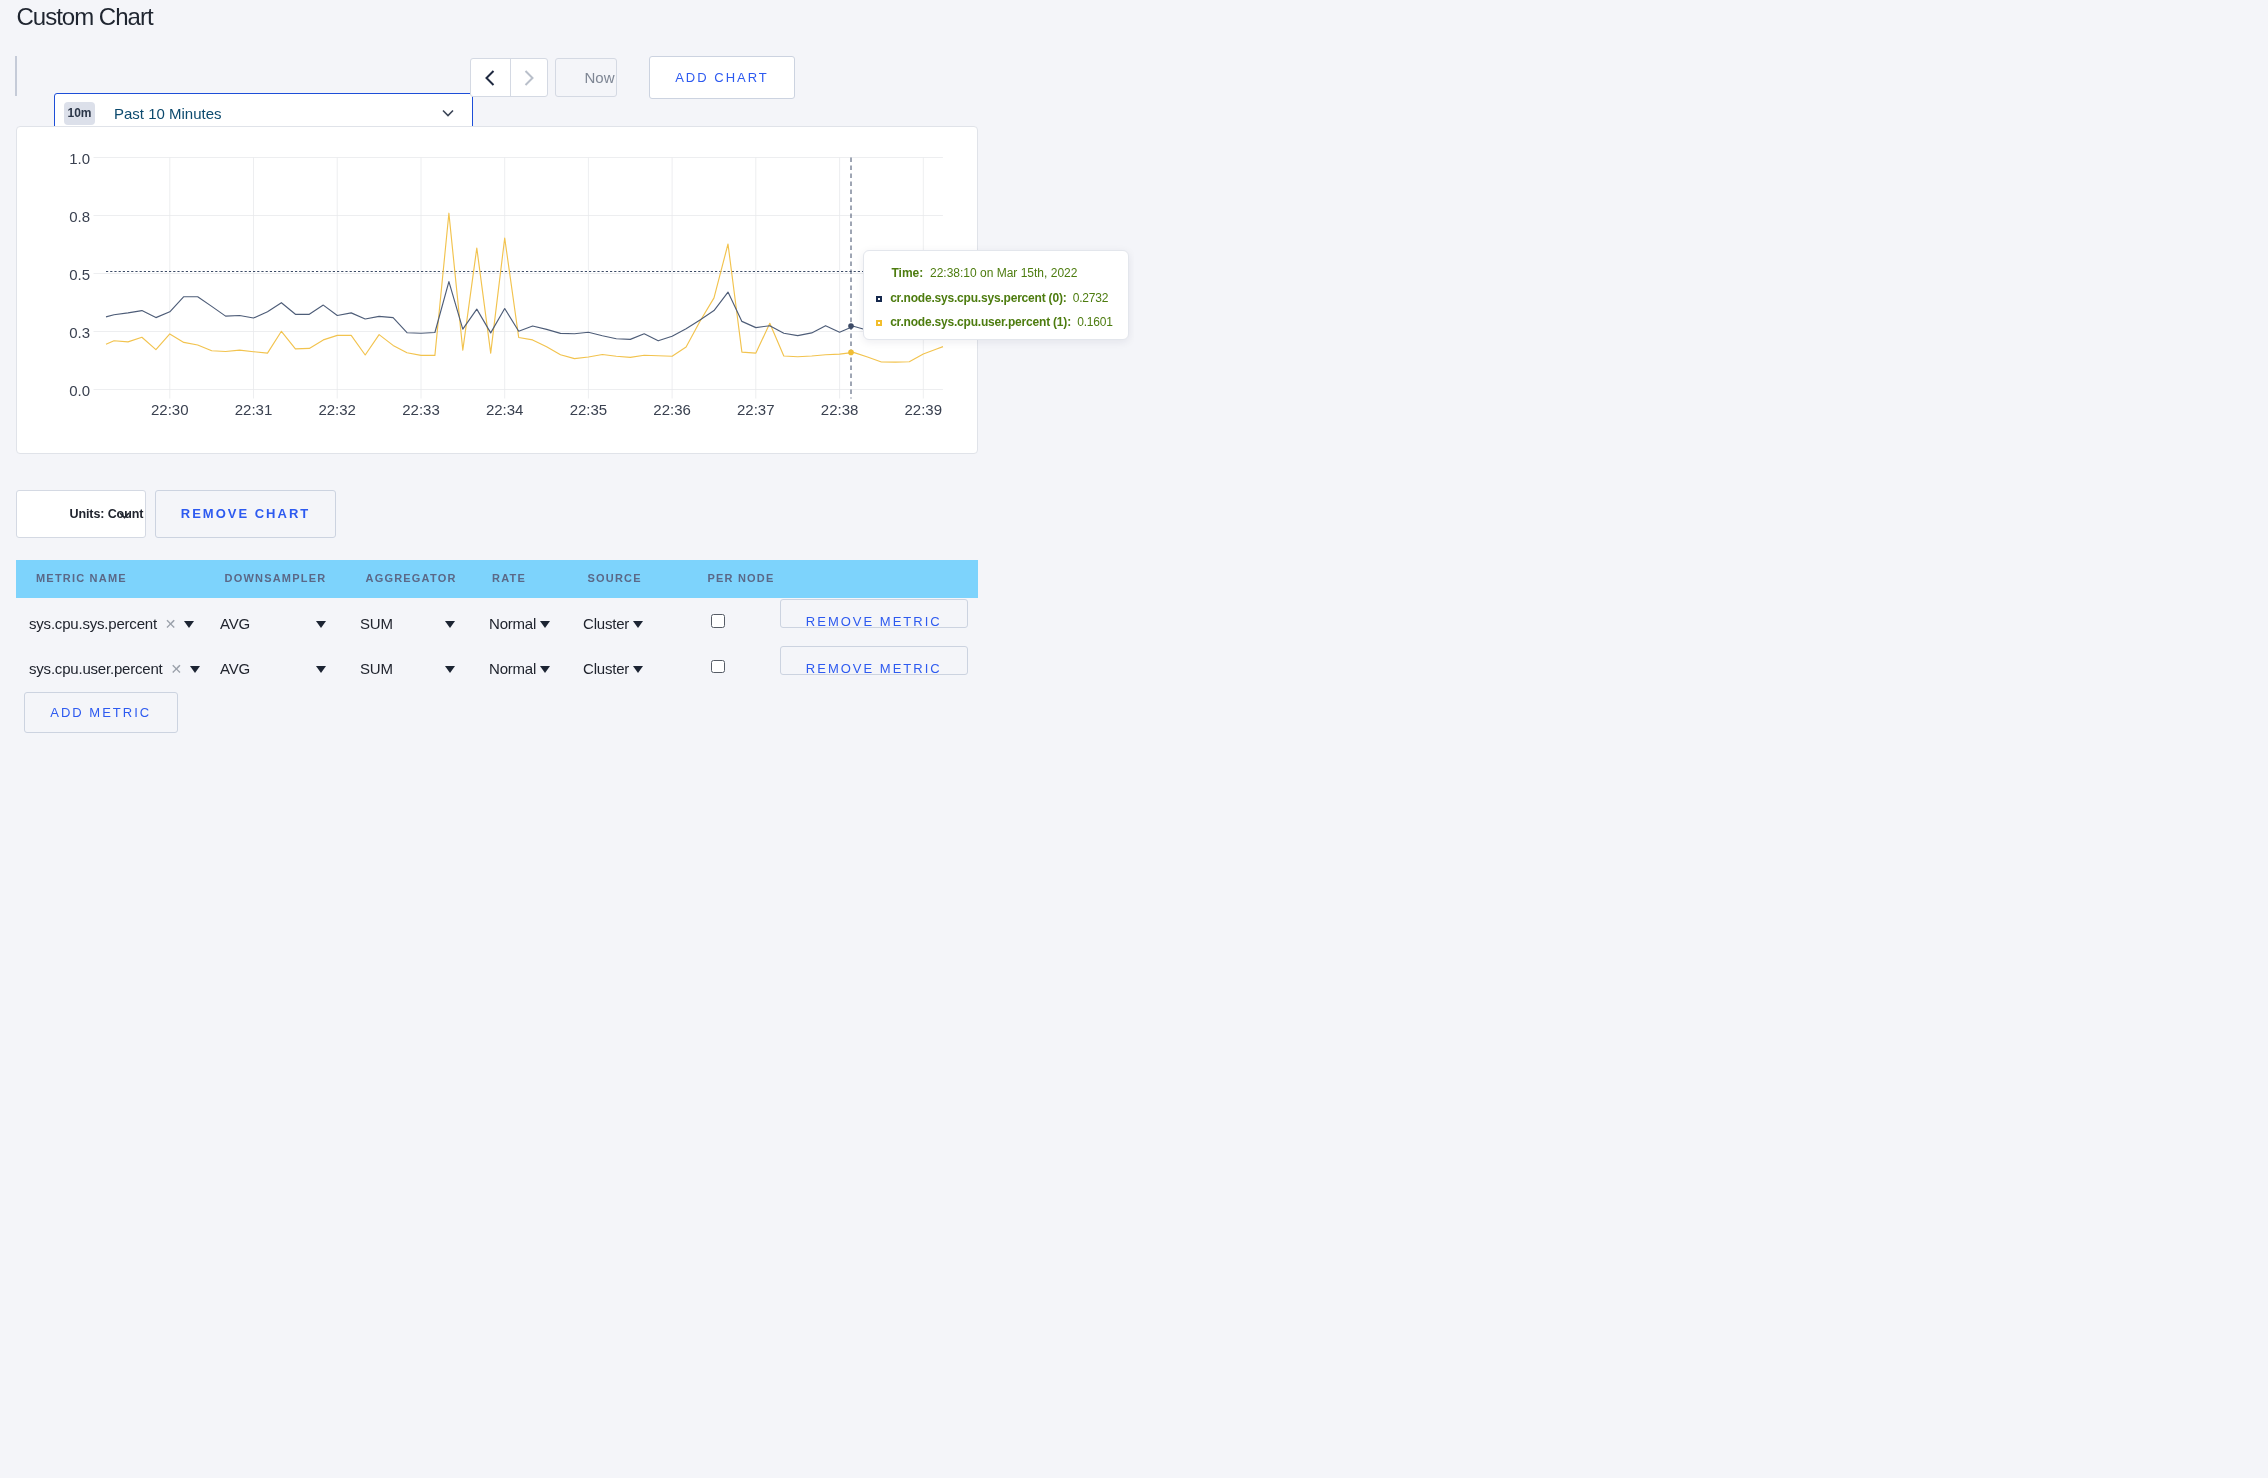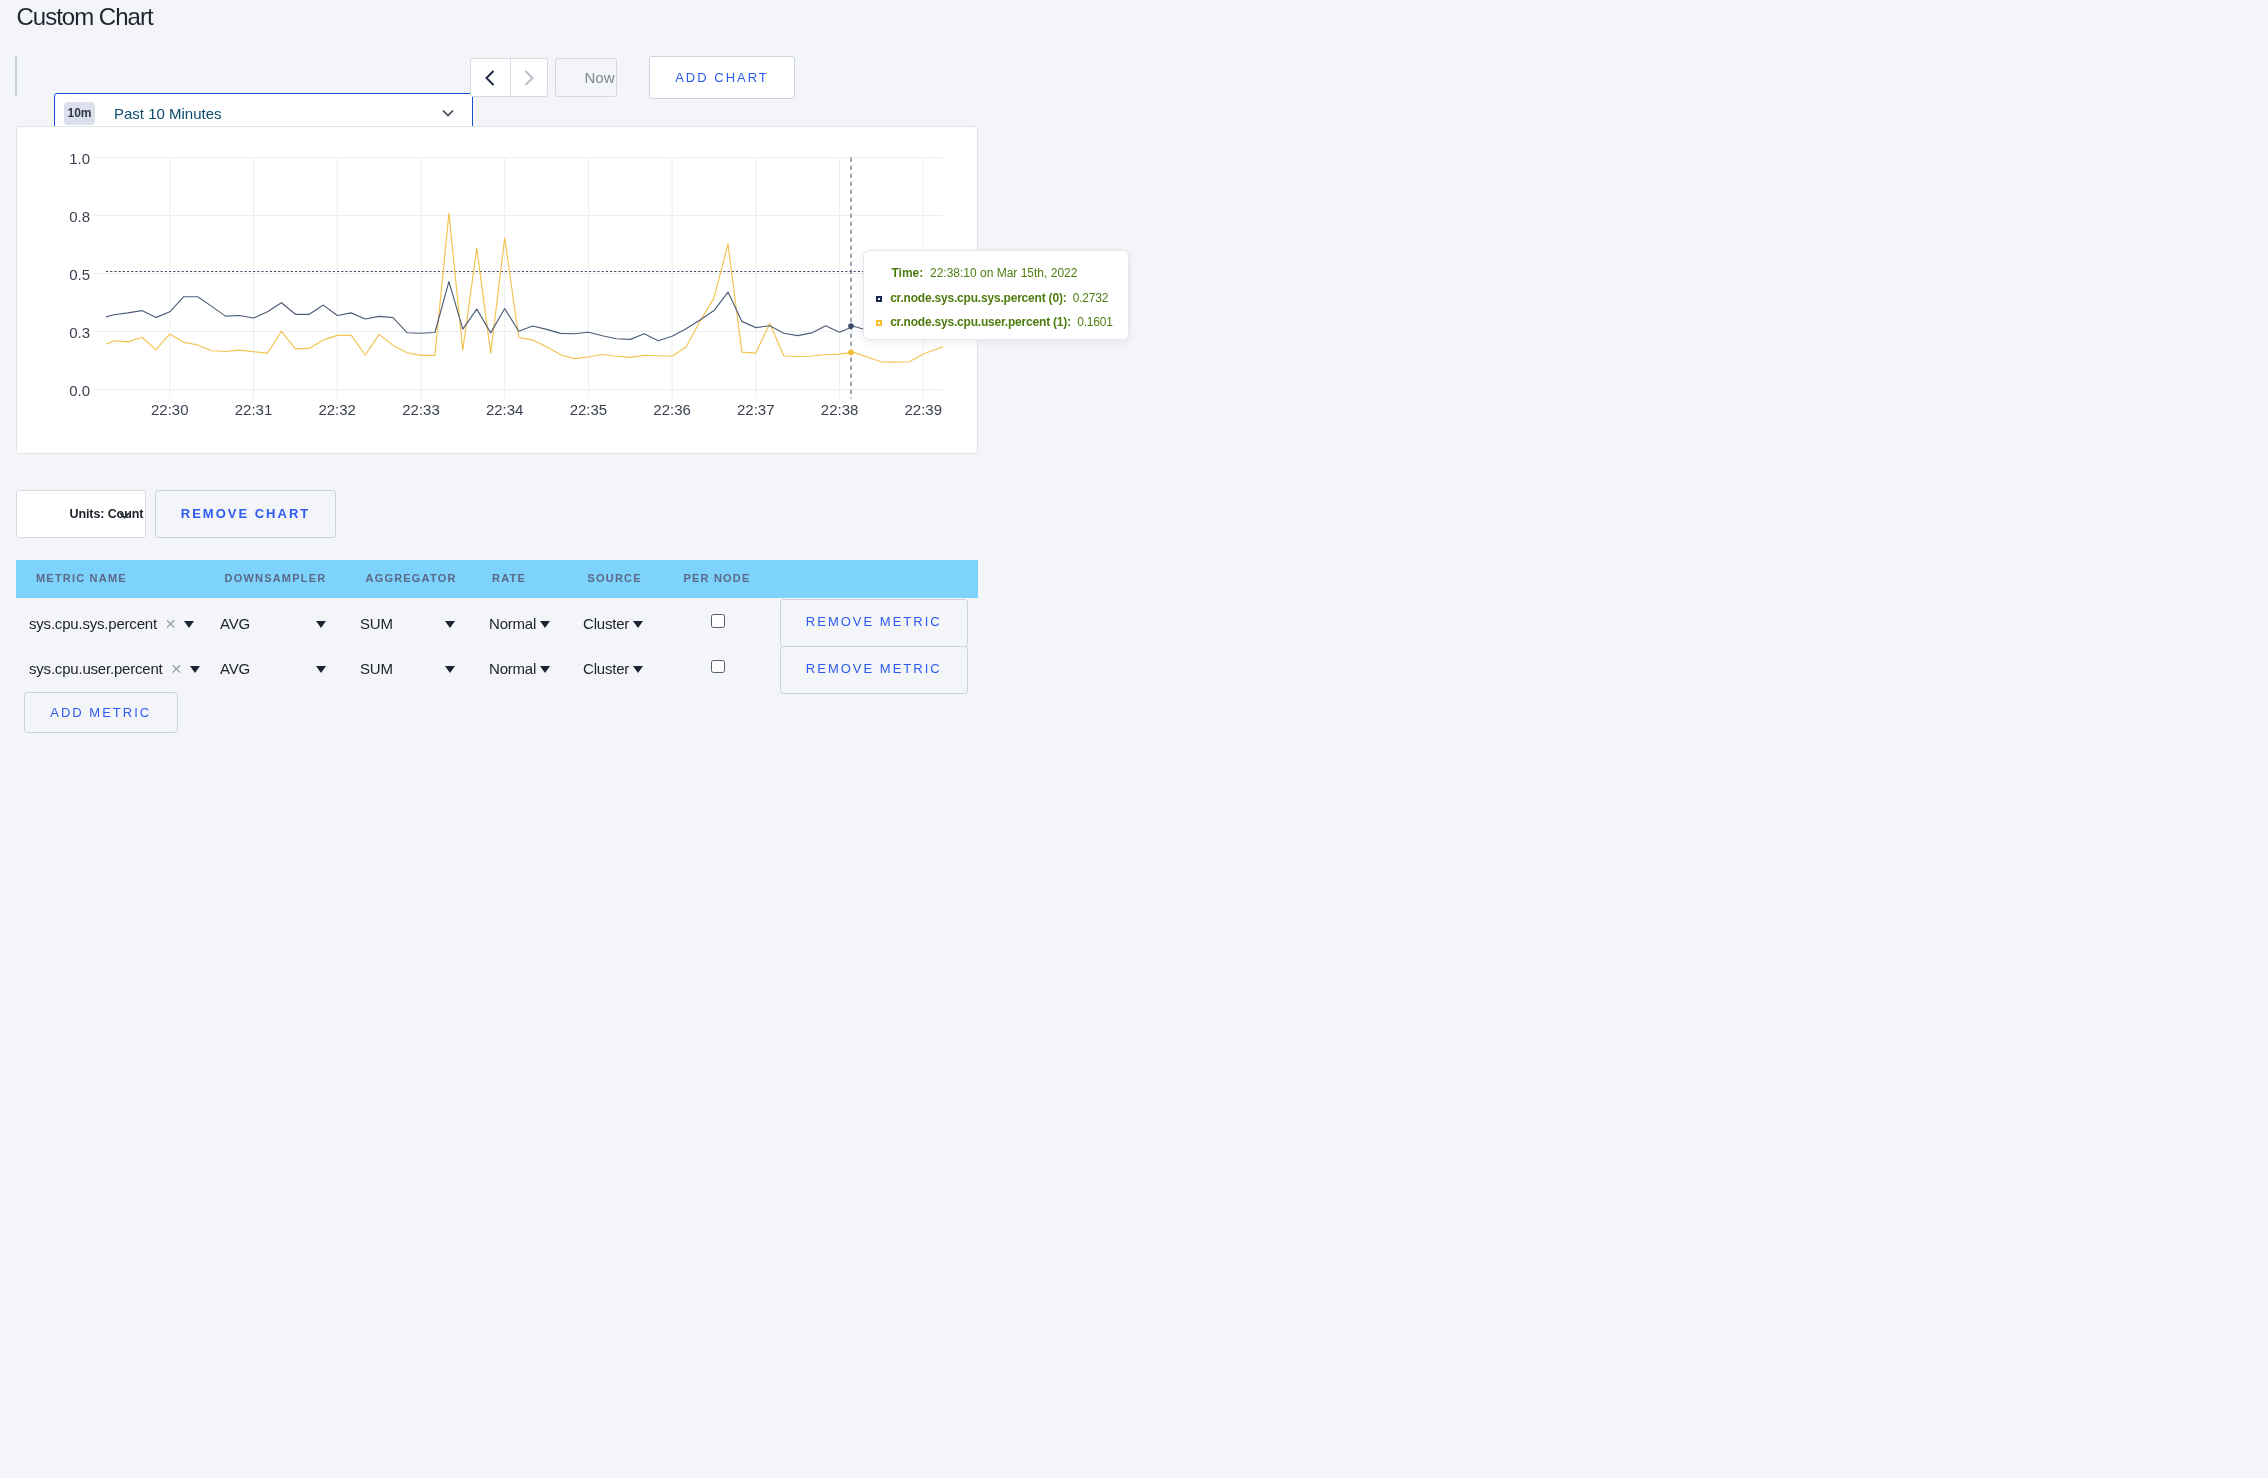--- a/index.html
+++ b/index.html
@@ -22,21 +22,21 @@
 .tt-sq.y{border-color:#f2be2c;}
 .unitsbox{position:absolute;left:15.5px;top:489.5px;width:130px;height:48px;background:#fff;border:1px solid #d4d9e3;border-radius:3px;}
 .unitsbox span{position:absolute;left:19px;top:16.5px;font-size:12.5px;font-weight:700;color:#20242e;letter-spacing:-0.1px;padding-left:34px;}
 .rmchart{position:absolute;left:155px;top:489.5px;width:181px;height:48px;border:1px solid #ccd3e0;border-radius:3px;font-size:13px;letter-spacing:2px;color:#2d5af0;text-align:center;line-height:46px;font-weight:700;}
 .thead{position:absolute;left:15.5px;top:560px;width:962px;height:37.5px;background:#7dd3fc;}
 .th{position:absolute;top:12px;font-size:11px;letter-spacing:1.2px;color:#5b6887;font-weight:600;}
 .rowtext{position:absolute;font-size:15px;color:#20242e;letter-spacing:-0.2px;white-space:nowrap;}
 .x-ico{color:#9aa0aa;font-size:14px;}
 .tri{display:inline-block;width:0;height:0;border-left:5.5px solid transparent;border-right:5.5px solid transparent;border-top:7px solid #1c2433;vertical-align:1px;}
 .cbx{position:absolute;left:711px;width:13.5px;height:13.5px;background:#fff;border:1.5px solid #565c66;border-radius:2.5px;}
-.rmbtn{position:absolute;left:780px;width:187.5px;height:48px;border:1px solid #ccd3e0;border-radius:3px;font-size:13px;letter-spacing:2px;color:#2d5af0;text-align:center;line-height:43px;font-weight:500;}
+.rmbtn{position:absolute;left:780px;width:187.5px;height:29px;border:1px solid #ccd3e0;border-radius:3px;font-size:13px;letter-spacing:2px;color:#2d5af0;text-align:center;line-height:43px;font-weight:500;}
 .addmetric{position:absolute;left:24px;top:691.5px;width:153.5px;height:41px;border:1px solid #ccd3e0;border-radius:3px;font-size:13px;letter-spacing:2px;color:#2d5af0;text-align:center;line-height:39.5px;font-weight:500;}
 </style></head><body>
 <div class="title">Custom Chart</div>
 <div class="vbar"></div>
 <div class="selbox">
   <span class="badge">10m</span>
   <span class="seltext">Past 10 Minutes</span>
   <svg class="selchev" width="12" height="8">
       <path d="M1 1.5 L6 6.5 L11 1.5" stroke="#3c4658" stroke-width="1.6" fill="none"></path>
     </svg>
@@ -102,21 +102,21 @@
       <path d="M1 1 L5.5 5.5 L10 1" stroke="#20242e" stroke-width="1.6" fill="none"></path>
     </svg>
 </div>
 <div class="rmchart">REMOVE CHART</div>
 <div class="thead">
   <div class="th" style="left:20.5px">METRIC NAME</div>
   <div class="th" style="left:209px">DOWNSAMPLER</div>
   <div class="th" style="left:350px">AGGREGATOR</div>
   <div class="th" style="left:476.5px">RATE</div>
   <div class="th" style="left:572px">SOURCE</div>
-  <div class="th" style="left:668px">PER NODE</div>
+  <div class="th" style="left:692px">PER NODE</div>
 </div>
 <div class="rowtext" style="left:29px;top:614.5px">sys.cpu.sys.percent&nbsp; <span class="x-ico">✕</span>&nbsp; <span class="tri"></span></div>
 <div class="rowtext" style="left:220px;top:614.5px">AVG</div>
 <div class="rowtext" style="left:316px;top:614.5px"><span class="tri"></span></div>
 <div class="rowtext" style="left:360px;top:614.5px">SUM</div>
 <div class="rowtext" style="left:445px;top:614.5px"><span class="tri"></span></div>
 <div class="rowtext" style="left:489px;top:614.5px">Normal <span class="tri"></span></div>
 <div class="rowtext" style="left:583px;top:614.5px">Cluster <span class="tri"></span></div>
 <div class="cbx" style="top:614.0px"></div>
 <div class="rmbtn" style="top:599.0px">REMOVE METRIC</div>

